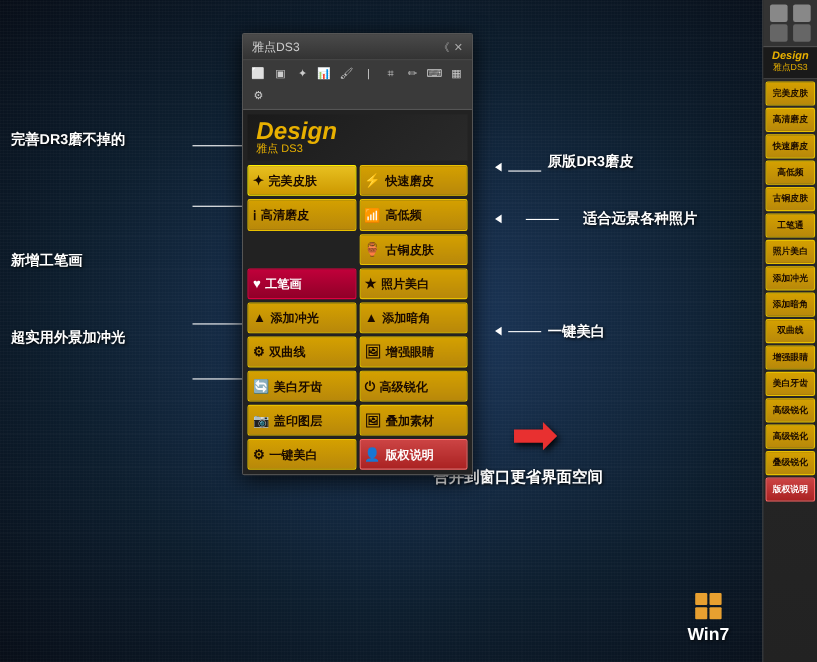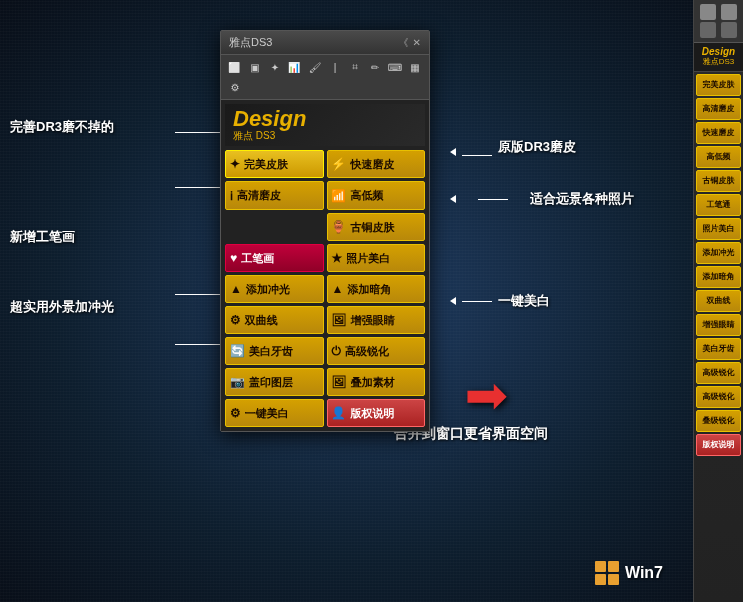--- a/index.html
+++ b/index.html
@@ -198,20 +198,21 @@
     }
 
     
     .win7-logo {
       position: absolute;
       bottom: 15px;
       right: 80px;
       display: flex;
       align-items: center;
       gap: 4px;
+      flex-direction: column;
     }
 
     .win7-text {
       color: #ffffff;
       font-size: 16px;
       font-weight: bold;
       text-shadow: 1px 1px 3px rgba(0,0,0,0.8);
     }
   </style>
 </head>

